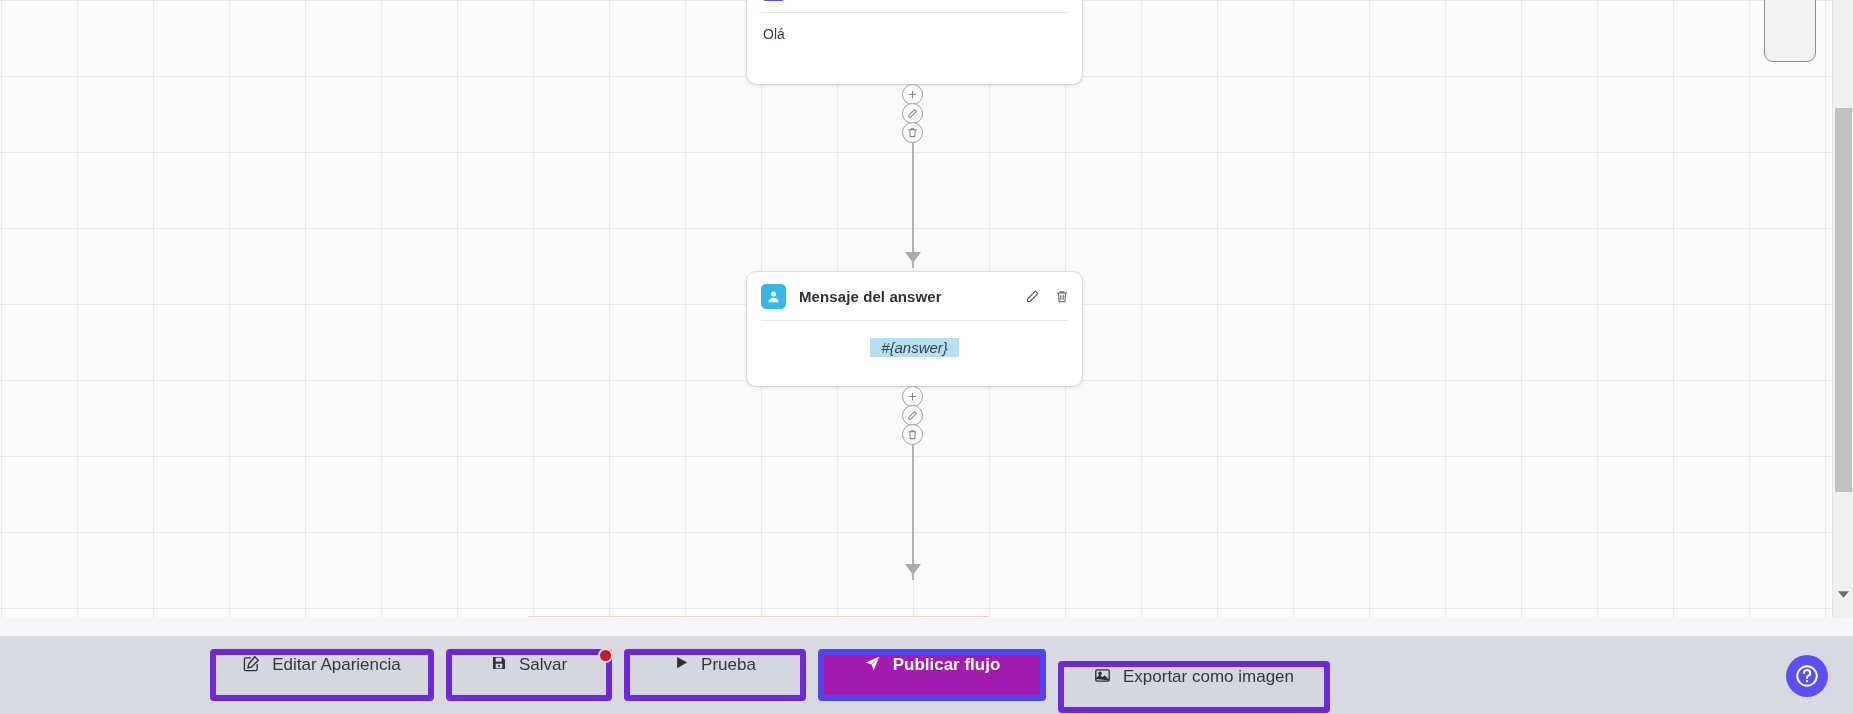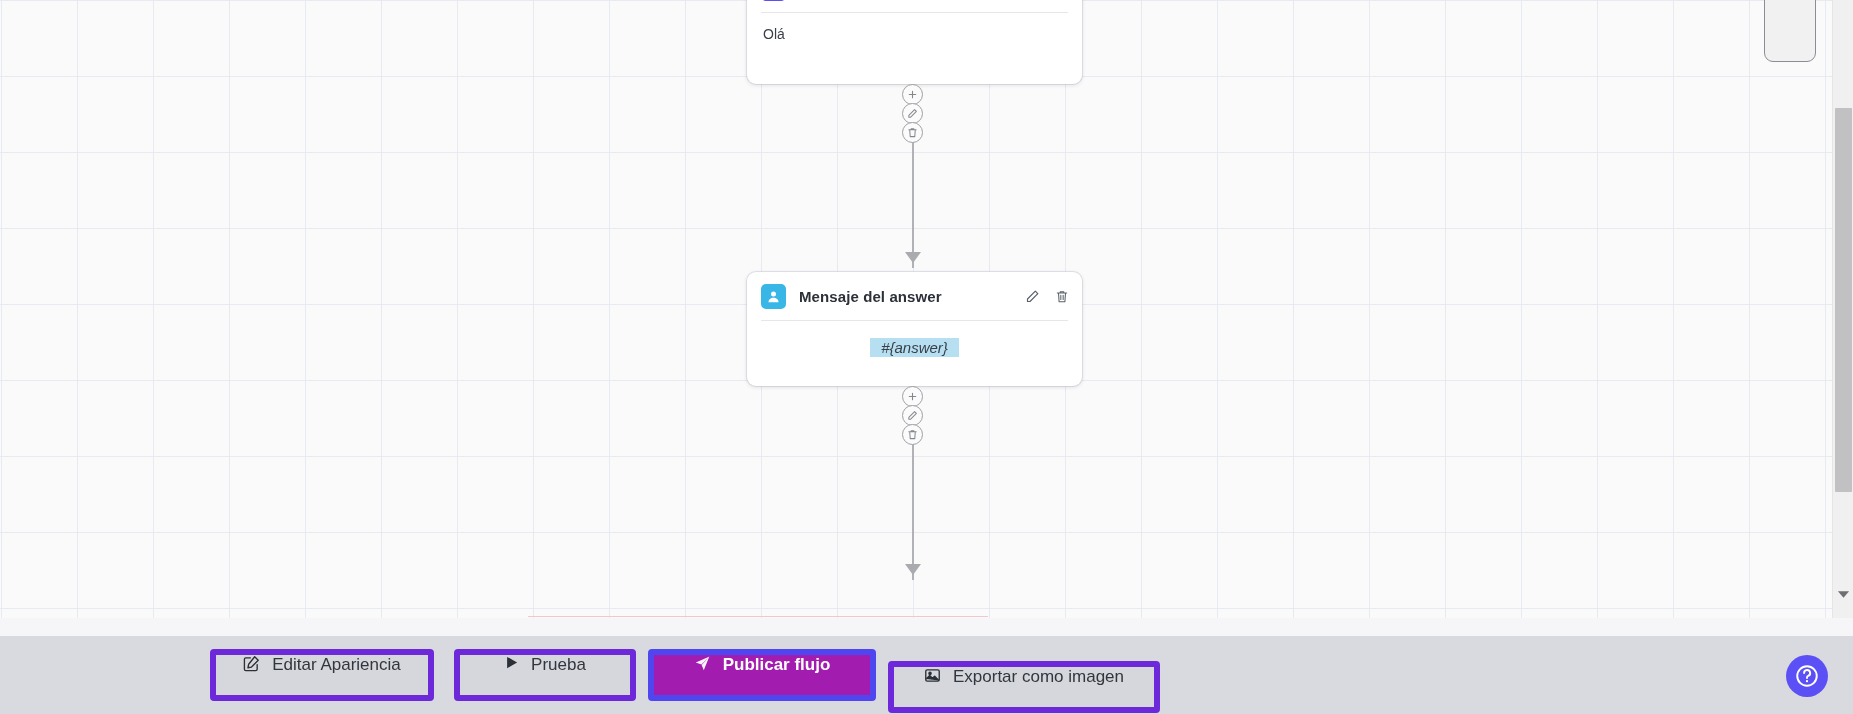--- a/index.html
+++ b/index.html
@@ -227,21 +227,21 @@
     position: absolute;
     top: -7px; right: -7px;
     width: 15px; height: 15px;
     border-radius: 50%;
     background: #c8192c;
     border: 2px solid #d8dadf;
   }
   .tb-btn.w-appearance { min-width: 224px; }
   .tb-btn.w-reload     { min-width: 190px; }
   .tb-btn.w-save       { min-width: 166px; }
-  .tb-btn.w-test       { min-width: 182px; margin-left: 8px; }
+  .tb-btn.w-test       { min-width: 182px; }
   .tb-btn.w-publish    { min-width: 228px; }
   .tb-btn.w-export     { min-width: 272px; margin-top: 24px; }
 
   .help-fab {
     position: absolute;
     right: 25px; top: 655px;
     width: 42px; height: 42px;
     border-radius: 50%;
     background: #5b50f5;
     display: flex; align-items: center; justify-content: center;
@@ -360,20 +360,32 @@
       <span class="tb-ico">
         <svg width="17" height="17" viewBox="0 0 24 24" fill="none" stroke="currentColor" stroke-width="1.9" stroke-linecap="round" stroke-linejoin="round">
           <path d="M16.5 2.5l5 5L12 17l-5 1 1-5z"></path>
           <path d="M20 13.5V20a2 2 0 0 1-2 2H4a2 2 0 0 1-2-2V6a2 2 0 0 1 2-2h6.5"></path>
         </svg>
       </span>
       <span>Editar Apariencia</span>
     </button>
 
 
+    <button class="tb-btn w-save">
+      <span class="tb-badge"></span>
+      <span class="tb-ico">
+        <svg width="16" height="16" viewBox="0 0 24 24" fill="currentColor">
+          <path d="M3 3h14l4 4v14H3z"></path>
+          <rect x="7" y="4" width="9" height="6" fill="#d5d7dc"></rect>
+          <rect x="7" y="13" width="10" height="7" fill="#d5d7dc"></rect>
+          <circle cx="12" cy="16.5" r="1.6" fill="currentColor"></circle>
+        </svg>
+      </span>
+      <span>Salvar</span>
+    </button>
 
     <button class="tb-btn w-test">
       <span class="tb-ico">
         <svg width="15" height="15" viewBox="0 0 24 24" fill="currentColor">
             <path d="M5 3l16 9-16 9z"></path>
           </svg>
       </span>
       <span>Prueba</span>
     </button>
 

